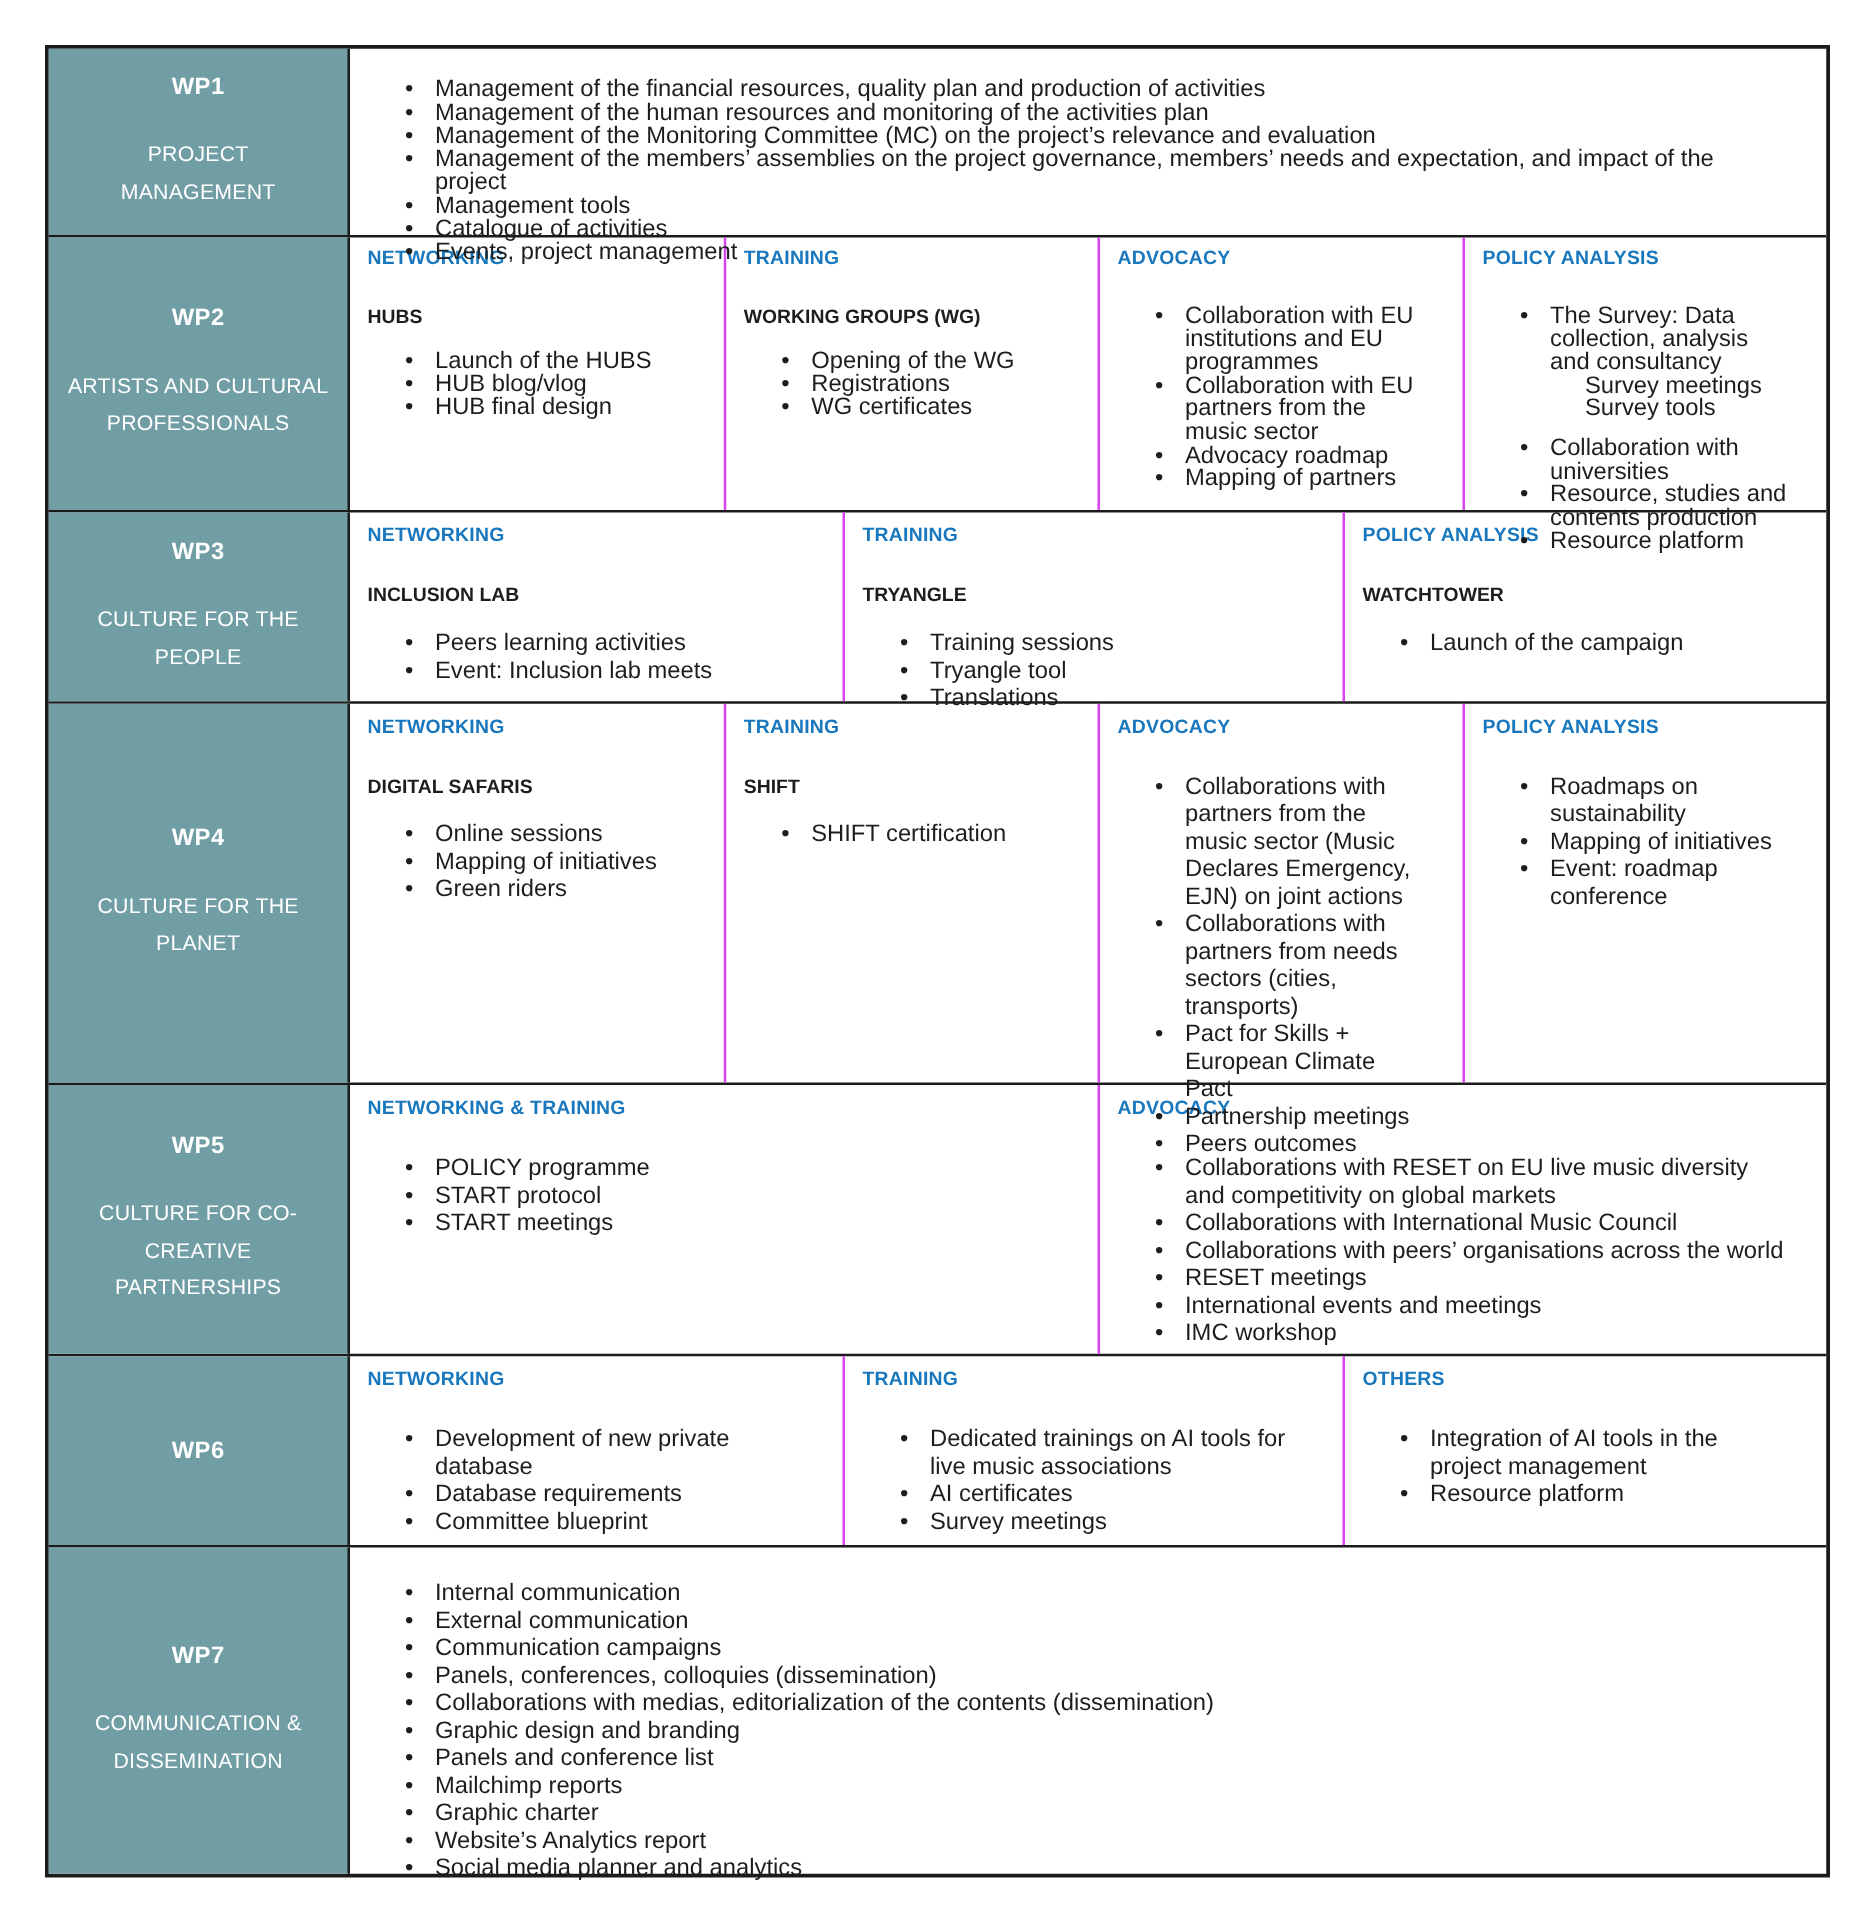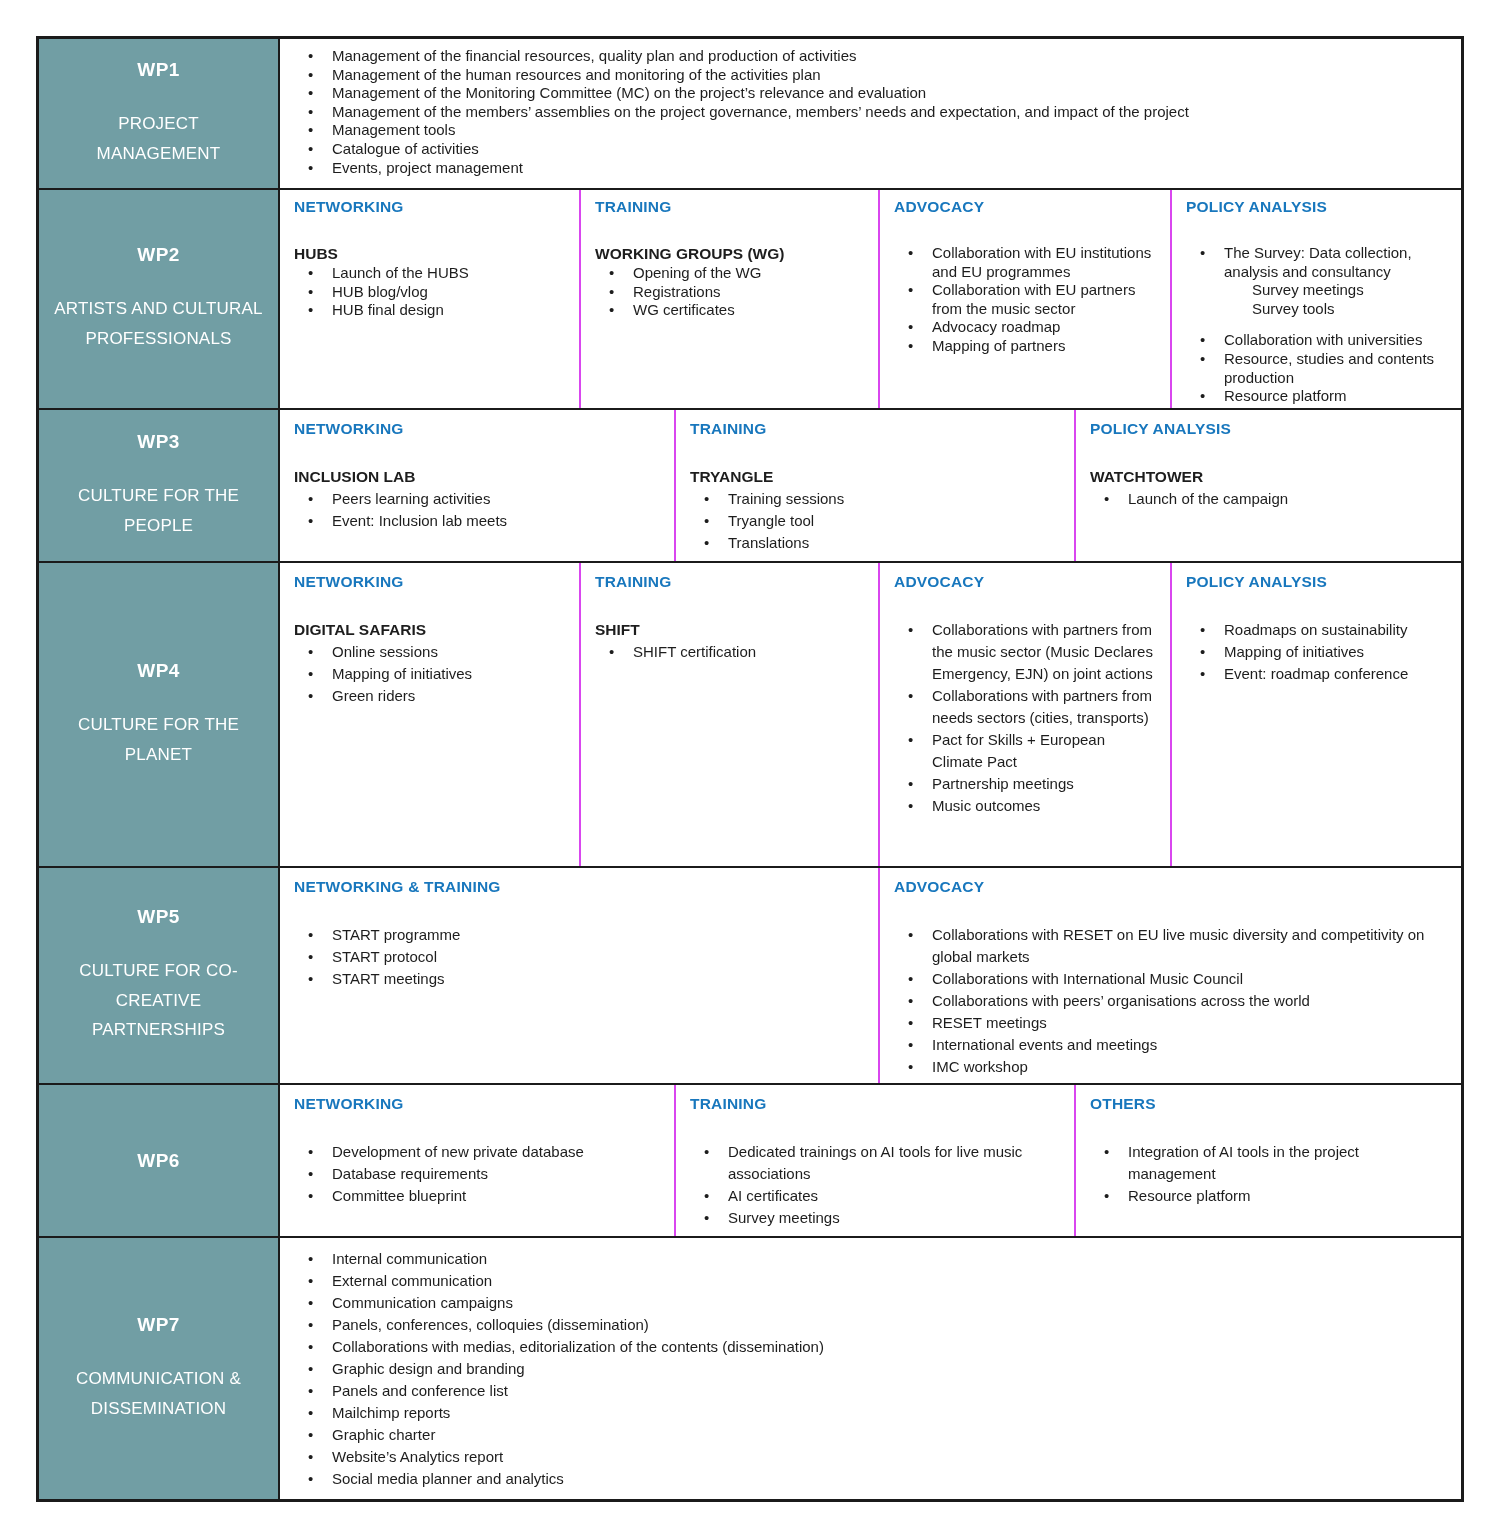--- a/index.html
+++ b/index.html
@@ -12,21 +12,21 @@
   .wp-label{flex:0 0 241px;background:#719EA4;color:#ffffff;border-right:2px solid #1b1b1b;box-sizing:border-box;display:flex;flex-direction:column;align-items:center;justify-content:center;text-align:center;gap:28px;padding:0 15px;}
   .wp-id{font-size:19px;font-weight:bold;letter-spacing:.4px;}
   .wp-title{font-size:17px;font-weight:normal;letter-spacing:.2px;line-height:1.75;}
   .cells{flex:1;display:flex;min-width:0;}
   .cell{border-right:2px solid #d946ef;box-sizing:border-box;padding:10px 12px 6px 12px;min-width:0;}
   .cell:last-child{border-right:none;}
   .w301{flex:0 0 301px;} .w299{flex:0 0 299px;} .w292{flex:0 0 292px;}
   .w396{flex:0 0 396px;} .w400{flex:0 0 400px;} .w600{flex:0 0 600px;} .grow{flex:1;}
   .cell-header{color:#1877BD;font-weight:bold;font-size:15.5px;margin:0 0 28px 2px;letter-spacing:.2px;}
   .cell-sub{font-weight:bold;font-size:15.5px;margin:0 0 0 2px;line-height:22px;}
-  ul.items{list-style:none;margin:0;padding:0;font-size:15px;line-height:22px;}
+  ul.items{list-style:none;margin:16px;padding:0;font-size:19px;line-height:22px;}
   li.bullet{position:relative;padding-left:40px;}
   li.bullet::before{content:"\2022";position:absolute;left:16px;}
   li.plain{padding-left:68px;}
   li.gap{height:18px;}
   .tight ul.items{line-height:18.6px;}
   .tight li.gap{height:13px;}
   .tight .cell-sub{line-height:20px;}
   .tight .cell{padding-top:8px;}
 </style>
 </head>
@@ -157,21 +157,21 @@
             <li class="bullet">SHIFT certification</li>
           </ul>
       </div>
       <div class="cell w292">
         <div class="cell-header">ADVOCACY</div>
         <ul class="items">
             <li class="bullet">Collaborations with partners from the music sector (Music Declares Emergency, EJN) on joint actions</li>
             <li class="bullet">Collaborations with partners from needs sectors (cities, transports)</li>
             <li class="bullet">Pact for Skills + European Climate Pact</li>
             <li class="bullet">Partnership meetings</li>
-            <li class="bullet">Music outcomes</li>
+            <li class="bullet">Peers outcomes</li>
           </ul>
       </div>
       <div class="cell grow">
         <div class="cell-header">POLICY ANALYSIS</div>
         <ul class="items">
             <li class="bullet">Roadmaps on sustainability</li>
             <li class="bullet">Mapping of initiatives</li>
             <li class="bullet">Event: roadmap conference</li>
           </ul>
       </div>
@@ -180,21 +180,21 @@
 
   <div class="row h217">
     <div class="wp-label">
       <div class="wp-id">WP5</div>
       <div class="wp-title">CULTURE FOR CO-CREATIVE PARTNERSHIPS</div>
     </div>
     <div class="cells">
       <div class="cell w600">
         <div class="cell-header">NETWORKING &amp; TRAINING</div>
         <ul class="items">
-            <li class="bullet">START programme</li>
+            <li class="bullet">POLICY programme</li>
             <li class="bullet">START protocol</li>
             <li class="bullet">START meetings</li>
           </ul>
       </div>
       <div class="cell grow">
         <div class="cell-header">ADVOCACY</div>
         <ul class="items">
             <li class="bullet">Collaborations with RESET on EU live music diversity and competitivity on global markets</li>
             <li class="bullet">Collaborations with International Music Council</li>
             <li class="bullet">Collaborations with peers’ organisations across the world</li>

